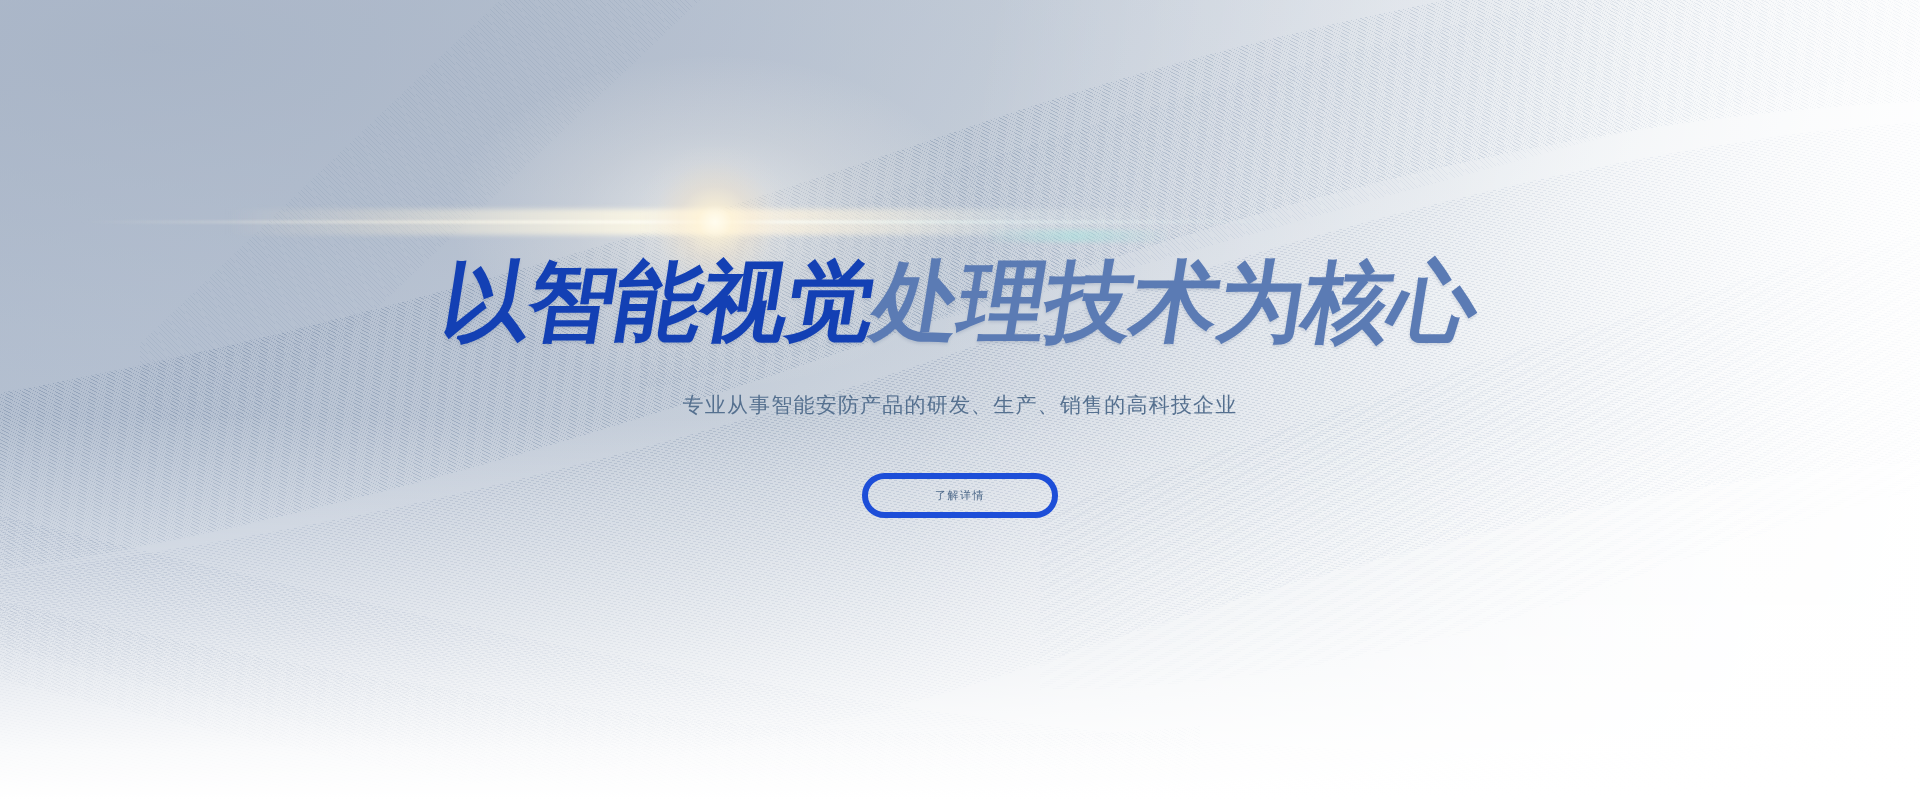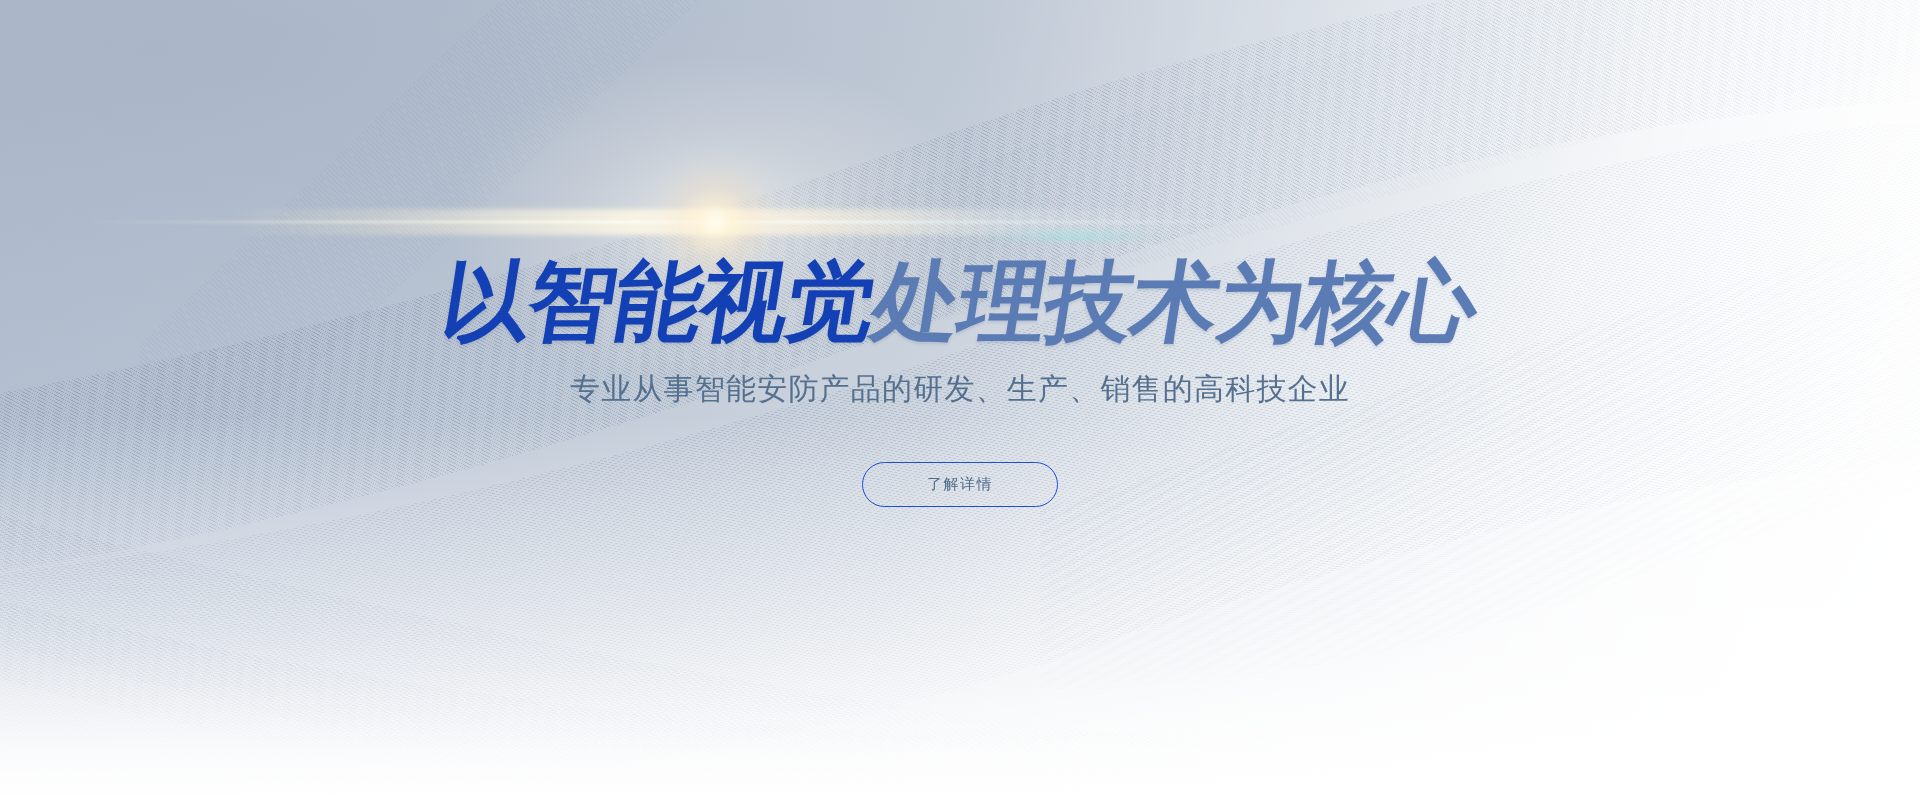--- a/index.html
+++ b/index.html
@@ -214,37 +214,37 @@
     letter-spacing:-1px;
     white-space:nowrap;
     transform:skewX(-9deg) scaleX(.99);
     font-family:"Liberation Sans", "DejaVu Sans", sans-serif;
     text-shadow:0 2px 3px rgba(70,95,135,.18);
   }
   .headline .hl-accent { color:#1340b4; }
   .headline .hl-muted  { color:#5b7bb4; }
 
   .subtitle {
-    margin-top:28px;
-    font-size:30px;
+    margin-top:48px;
+    font-size:21px;
     line-height:1;
     letter-spacing:1.2px;
     color:#55708f;
     white-space:nowrap;
     font-family:"Liberation Sans", "DejaVu Sans", sans-serif;
   }
 
   .cta {
     margin-top:58px;
     width:196px; height:45px;
-    border:1px solid #1d4ed8;
+    border:6px solid #1d4ed8;
     border-radius:24px;
     background:transparent;
     color:#4f6a8a;
-    font-size:15px;
+    font-size:11px;
     letter-spacing:1.5px;
     display:flex; align-items:center; justify-content:center;
     cursor:pointer;
     font-family:"Liberation Sans", "DejaVu Sans", sans-serif;
   }
 
 </style>
 </head>
 <body>
 

